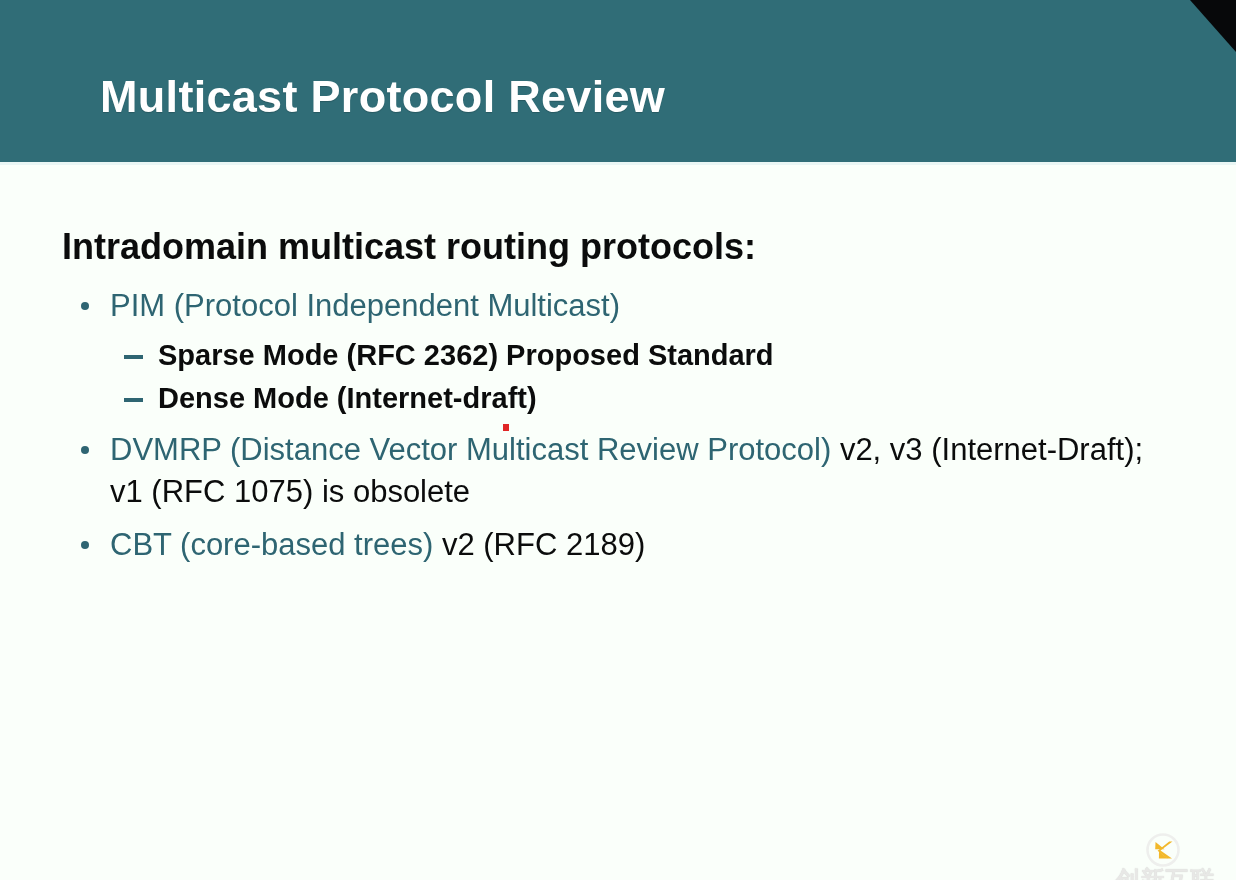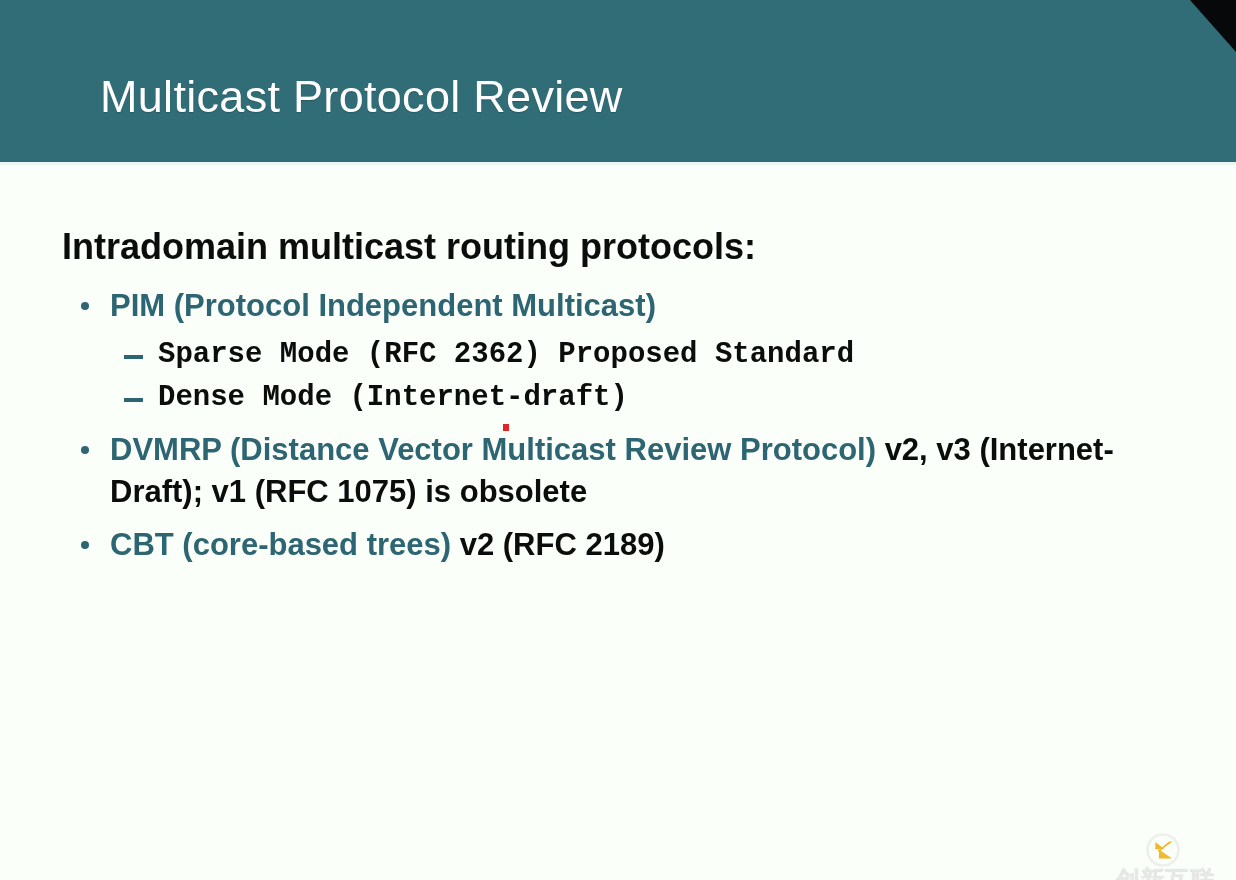--- a/index.html
+++ b/index.html
@@ -40,21 +40,21 @@
     top: 162px;
     width: 1236px;
     height: 3px;
     background: #e9f6f4;
   }
   .slide-title {
     position: absolute;
     left: 100px;
     top: 74px;
     font-size: 45px;
-    font-weight: normal;
+    font-weight: bold;
     color: #ffffff;
     letter-spacing: 0.3px;
     line-height: 1;
     text-shadow: 0 1px 1px rgba(0,0,0,0.18);
     white-space: nowrap;
   }
 
   
   .slide-body {
     position: absolute;
@@ -82,21 +82,21 @@
     top: 120px;
     width: 1110px;
   }
 
   
   .b1 {
     position: relative;
     padding-left: 48px;
     margin-bottom: 6px;
     font-size: 31px;
-    font-weight: bold;
+    font-weight: normal;
     line-height: 1.34;
     color: #0b0c0c;
   }
   .b1 .marker-dot {
     position: absolute;
     left: 19px;
     top: 17px;
     width: 8px;
     height: 8px;
     border-radius: 50%;
@@ -107,21 +107,20 @@
 
   
   .b2 {
     position: relative;
     padding-left: 96px;
     margin-bottom: 5px;
     font-size: 29px;
     font-weight: bold;
     line-height: 1.32;
     color: #0b0c0c;
-    font-family: Liberation Mono, monospace;
   }
   .b2 .marker-dash {
     position: absolute;
     left: 62px;
     top: 19px;
     width: 19px;
     height: 4px;
     background: #2e6572;
   }
   .b2 .dark { color: #0b0c0c; }

